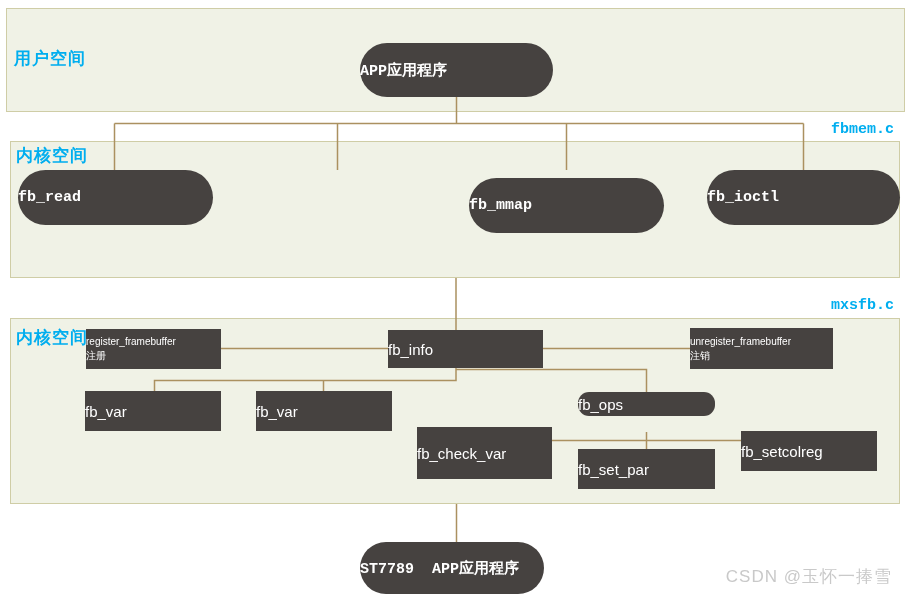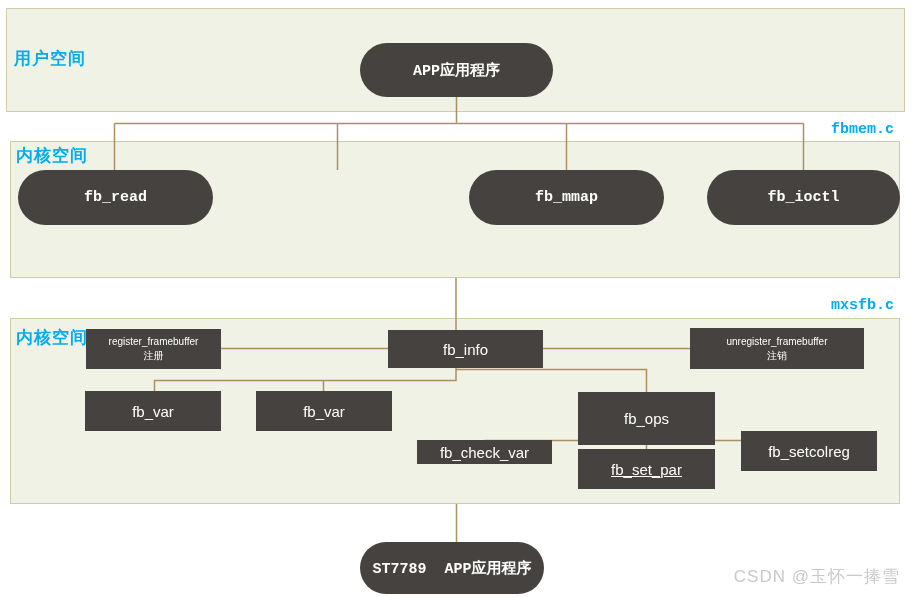--- a/index.html
+++ b/index.html
@@ -32,47 +32,47 @@
   .lbl-kernel1{left:16px;top:144px;}
   .lbl-kernel2{left:16px;top:326px;}
   .file-label{
     position:absolute;z-index:3;color:var(--accent);font-weight:bold;
     font-family:"Liberation Mono",monospace;font-size:15px;
   }
   .file-fbmem{top:121px;right:18px;}
   .file-mxsfb{top:297px;right:18px;}
   .node{
     position:absolute;z-index:2;background:var(--node_fill);color:var(--node_text);
-    display:flex;flex-direction:column;align-items:center;justify-content:center;
+    display:flex;flex-direction:column;align-items:flex-start;justify-content:center;
     text-align:center;box-sizing:border-box;
   }
   .pill{
     border-radius:28px;
     font-family:"Liberation Mono",monospace;font-weight:bold;font-size:15px;
     white-space:pre;
   }
   .rect{font-family:"Liberation Sans",sans-serif;font-size:15px;}
   .rect.twoline{font-size:10px;line-height:1.4;}
   .n-app{left:360px;top:43px;width:193px;height:54px;}
   .n-fb_read{left:18px;top:170px;width:195px;height:55px;}
   .n-fb_write{left:240px;top:170px;width:195px;height:55px;}
-  .n-fb_mmap{left:469px;top:170px;width:195px;height:55px;}
+  .n-fb_mmap{left:469px;top:178px;width:195px;height:55px;}
   .n-fb_ioctl{left:707px;top:170px;width:193px;height:55px;}
   .n-register{left:86px;top:329px;width:135px;height:40px;}
   .n-info{left:388px;top:330px;width:155px;height:38px;}
-  .n-unregister{left:690px;top:328px;width:174px;height:41px;}
+  .n-unregister{left:690px;top:328px;width:143px;height:41px;}
   .n-var1{left:85px;top:391px;width:136px;height:40px;}
   .n-var2{left:256px;top:391px;width:136px;height:40px;}
-  .n-ops{left:578px;top:392px;width:137px;height:53px;}
-  .n-check{left:417px;top:440px;width:135px;height:24px;}
-  .n-setpar{left:578px;top:449px;width:137px;height:40px;text-decoration:underline;}
+  .n-ops{left:578px;top:392px;width:137px;height:24px;border-radius:11px;}
+  .n-check{left:417px;top:427px;width:135px;height:52px;}
+  .n-setpar{left:578px;top:449px;width:137px;height:40px;}
   .n-setcolreg{left:741px;top:431px;width:136px;height:40px;}
   .n-st7789{left:360px;top:542px;width:184px;height:52px;border-radius:26px;}
   .watermark{
-    position:absolute;z-index:3;top:565px;right:12px;
+    position:absolute;z-index:3;top:565px;right:20px;
     color:var(--watermark);font-size:17px;letter-spacing:1px;
   }
 </style>
 </head>
 <body>
 
 <div class="stage">
 
   <div class="section sec-user"></div>
   <div class="section sec-fbmem"></div>

